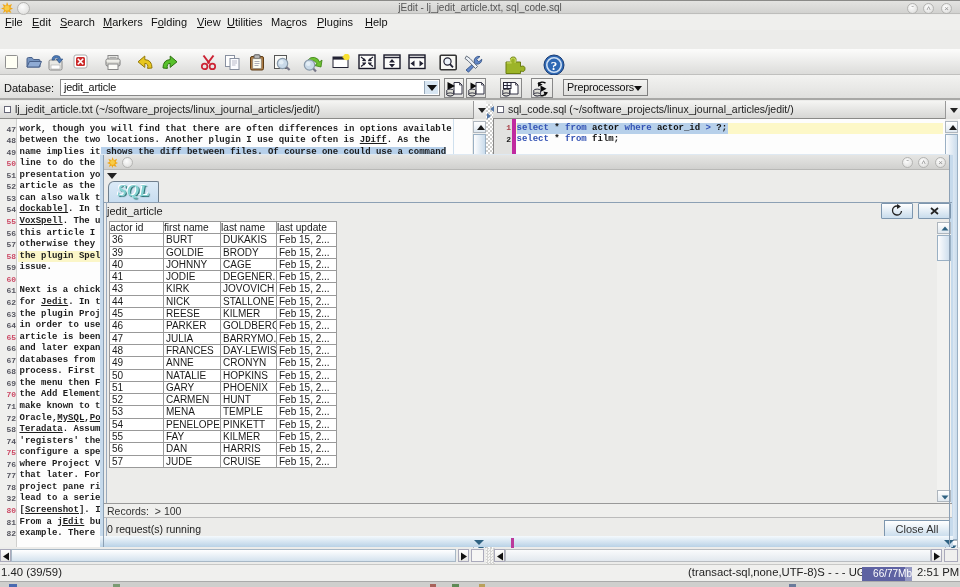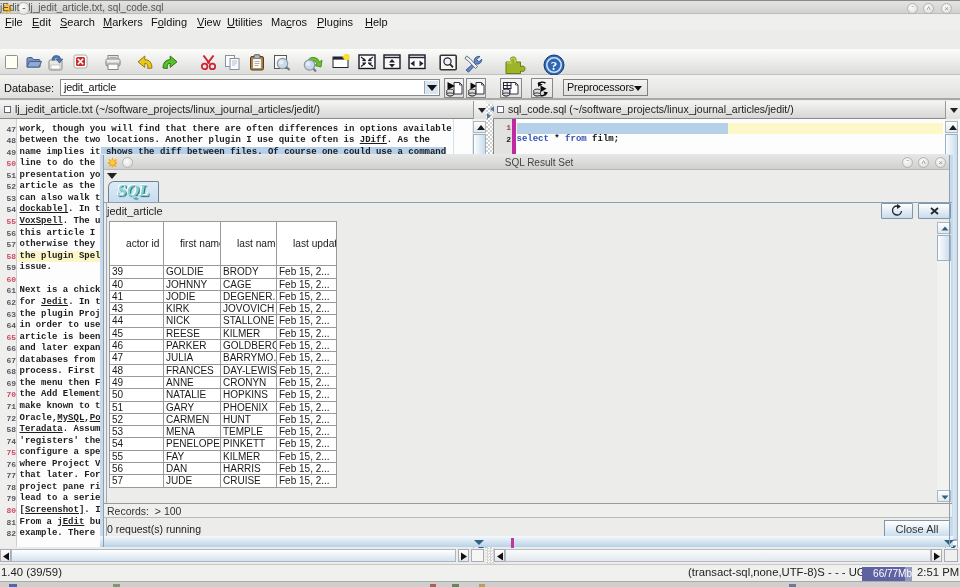--- a/index.html
+++ b/index.html
@@ -1,20 +1,20 @@
 <!DOCTYPE html>
 <html><head><meta charset="utf-8"><style>
 * {margin:0;padding:0;box-sizing:border-box}
 html,body {width:960px;height:587px;overflow:hidden;font-family:"Liberation Sans",sans-serif;background:#ececea}
 #root {position:relative;width:960px;height:587px}
 .abs {position:absolute}
 
 
 #titlebar {position:absolute;left:0;top:0;width:960px;height:14px;background:linear-gradient(#e3e3e1,#d2d2d0);border-top:1px solid #8a8a88;border-bottom:1px solid #bdbdbb}
-#titlebar .ttext {position:absolute;left:0;right:0;top:1px;font-size:10px;color:#555}
+#titlebar .ttext {position:absolute;left:0;right:0;top:1px;text-align:center;font-size:10px;color:#555}
 .circbtn {position:absolute;top:1.5px;width:11px;height:11px;border-radius:50%;background:radial-gradient(circle at 40% 35%,#fdfdfd,#d8d8d6);border:1px solid #b4b4b2;color:#909090;font-size:8px;line-height:9px;text-align:center}
 #jicon {position:absolute;left:1px;top:1px;width:12px;height:12px}
 
 
 #menubar {position:absolute;left:0;top:15px;width:960px;height:15px;background:#efefed;font-size:11px;color:#111}
 #menubar span {position:absolute;top:1px}
 
 
 #dockrow {position:absolute;left:0;top:30px;width:960px;height:19px;background:linear-gradient(#fbfbfa,#dededc);border-bottom:1px solid #b6b6b4}
 .dbtn {position:absolute;top:2px;height:14px;background:linear-gradient(#f8fafc,#dde4ec);border:1px solid #98a4b4;font-size:11px;color:#18222e;text-align:center;line-height:12.5px}
@@ -72,21 +72,21 @@
 #swmenu {position:absolute;left:4px;top:18px;width:0;height:0;border:5px solid transparent;border-top:6px solid #222}
 #sqltab {position:absolute;left:5px;top:26px;width:51px;height:21px;background:linear-gradient(#dcebf7,#c8ddf0);border:1px solid #70808e;border-bottom:none;border-radius:6px 2px 0 0;text-align:center}
 #sqltab .logo {position:relative;top:-1px;font-family:"Liberation Serif",serif;font-style:italic;font-weight:bold;font-size:17px;color:#84d2d2;text-shadow:-1px -1px 0 #fff,1px 1px 1px #1f6a6a;letter-spacing:0px}
 #tabline {position:absolute;left:1px;top:47px;width:848px;height:1px;background:#8ca0b4}
 #restitle {position:absolute;left:4px;top:50px;font-size:11px;color:#222}
 .obtn {position:absolute;background:linear-gradient(#ffffff,#c8dcec);border:1px solid #7d96ae;border-radius:1px}
 #tblwrap {position:absolute;left:6px;top:66px}
 table {border-collapse:collapse;table-layout:fixed;width:228px;font-size:10.2px;color:#1a1a1a}
 td,th {border:1px solid #999;background:#fff;height:11.3px;line-height:11.3px;padding:0 0 0 2px;font-weight:normal;overflow:hidden;white-space:nowrap}
 td {font-size:10px}
-th {text-align:left;padding:16px}
+th {text-align:left;padding:0}
 col.c1{width:54px} col.c2{width:57px} col.c3{width:56px} col.c4{width:60px}
 #recrow {position:absolute;left:1px;top:348px;width:848px;height:15px;border-top:1px solid #999;border-bottom:1px solid #bbb;font-size:10.5px;color:#333;padding:1px 0 0 3px;background:#efefed}
 #reqrow {position:absolute;left:1px;top:364px;width:848px;height:21px;font-size:10.5px;color:#222;padding:4px 0 0 3px}
 #closeall {position:absolute;right:2px;top:0.5px;width:66px;height:18px;background:linear-gradient(#ffffff,#c8dcec);border:1px solid #7d96ae;font-size:11px;text-align:center;line-height:16px;color:#333}
 #winbottom {position:absolute;left:-3px;top:381px;width:853px;height:11px;background:linear-gradient(#f4f9fd,#b9d2e6);border-radius:0 0 2px 2px}
 
 #twsb {position:absolute;left:834px;top:67px;width:14px;height:281px;background:#f2f2f0}
 
 
 #hstrip {position:absolute;left:0;top:548px;width:960px;height:15px;background:#ececea}
@@ -311,21 +311,21 @@
         <div class="gn" style="top:258.8px">69</div>
         <div class="gn red" style="top:270.4px">70</div>
         <div class="gn" style="top:281.9px">71</div>
         <div class="gn" style="top:293.5px">72</div>
         <div class="gn" style="top:305.1px">58</div>
         <div class="gn" style="top:316.6px">74</div>
         <div class="gn red" style="top:328.2px">75</div>
         <div class="gn" style="top:339.7px">76</div>
         <div class="gn" style="top:351.3px">77</div>
         <div class="gn" style="top:362.9px">78</div>
-        <div class="gn" style="top:374.4px">79</div>
+        <div class="gn" style="top:374.4px">32</div>
         <div class="gn red" style="top:386.0px">80</div>
         <div class="gn" style="top:397.5px">81</div>
         <div class="gn" style="top:409.1px">82</div>
  </div>
 <div class="curline" style="top:131.7px"></div>
       <div class="tl" style="top:4.5px"><span class="tlt">work, though you will find that there are often differences in options available</span></div>
       <div class="tl" style="top:16.1px"><span class="tlt">between the two locations. Another plugin I use quite often is <u>JDiff</u>. As the</span></div>
       <div class="tl" style="top:27.6px"><span class="tlt">name implies it<span class="sel"> shows the diff between files. Of course one could use a command</span></span></div>
       <div class="tl" style="top:39.2px"><span class="tlt">line to do the</span></div>
       <div class="tl" style="top:50.7px"><span class="tlt">presentation yo</span></div>
@@ -380,20 +380,21 @@
 <div class="abs" style="left:486.5px;top:106px;width:0;height:0;border:3px solid transparent;border-right:4px solid #5578a8"></div>
 <div class="abs" style="left:486.5px;top:113px;width:0;height:0;border:3px solid transparent;border-left:4px solid #5578a8"></div>
 <div id="rightpane">
  <div id="rgutter">
         <div class="rgn" style="top:3px;color:#a84048">1</div>
         <div class="rgn" style="top:14.6px;color:#1a1a1a">2</div>
       </div>
  <div id="caretbar"></div>
  <div id="curline2" style="top:3.5px"></div>
  <div id="sel2" style="top:3.5px"></div>
+ <div class="cl" style="top:3.5px"><span class="kw">select</span> * <span class="kw">from</span> actor <span class="kw">where</span> actor_id <span class="kw">&gt;</span> ?;</div>
  <div class="cl" style="top:15.1px"><span class="kw">select</span> * <span class="kw">from</span> film;</div>
 </div>
 
 <div class="vscroll" style="left:945px">
  <div class="sbtn" style="top:2px">
         <svg width="10" height="8" viewBox="0 0 10 8">
           <path d="M5 1 L9 6 L1 6 Z" fill="#1a1a1a"></path>
         </svg>
       </div>
  <div class="vthumb" style="top:15px;height:406px"></div>
@@ -404,21 +405,20 @@
       </div>
 </div>
 
 <div id="sqlwin">
  <div id="swtitle">
   <svg style="position:absolute;left:4px;top:2px" width="11" height="11" viewBox="0 0 12 12">
           <path d="M6 0 L7.5 3.5 L11 2 L9.5 5.5 L12 6.5 L9 8 L10.5 11 L6.8 9.5 L6 12 L4.8 9.3 L2 11 L3.2 7.8 L0 6.5 L3 5.2 L1.5 2 L5 3.5 Z" fill="#f0a818"></path>
           <circle cx="6" cy="6" r="2.6" fill="#f8cc48"></circle>
         </svg>
   <div class="circbtn" style="left:19px;top:1.5px"></div>
-  <div class="ttext">SQL Result Set</div>
   <div class="circbtn" style="left:799px;top:1.5px">ˇ</div>
   <div class="circbtn" style="left:815px;top:1.5px">˄</div>
   <div class="circbtn" style="left:832px;top:1.5px">×</div>
  </div>
  <div style="position:absolute;left:0;top:0;width:1px;height:392px;background:#8ca0b4;z-index:5"></div>
  <div style="position:absolute;right:0;top:0;width:1px;height:392px;background:#8ca0b4;z-index:5"></div>
  <div style="position:absolute;left:-3px;top:-1px;width:853px;height:1px;background:#dfe9f2"></div>
  <div id="swmenu"></div>
  <div id="sqltab"><span class="logo">SQL</span></div>
  <div id="tabline"></div>
@@ -440,20 +440,26 @@
             <col class="c4">
           </colgroup>
    <tbody>
             <tr>
               <th>actor id</th>
               <th>first name</th>
               <th>last name</th>
               <th>last update</th>
             </tr>
 <tr>
+              <td>36</td>
+              <td>BURT</td>
+              <td>DUKAKIS</td>
+              <td>Feb 15, 2...</td>
+            </tr>
+<tr>
               <td>39</td>
               <td>GOLDIE</td>
               <td>BRODY</td>
               <td>Feb 15, 2...</td>
             </tr>
 <tr>
               <td>40</td>
               <td>JOHNNY</td>
               <td>CAGE</td>
               <td>Feb 15, 2...</td>

